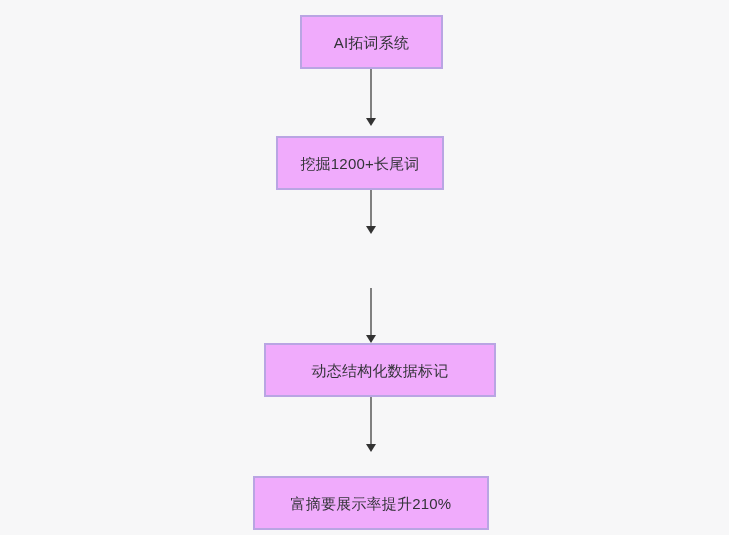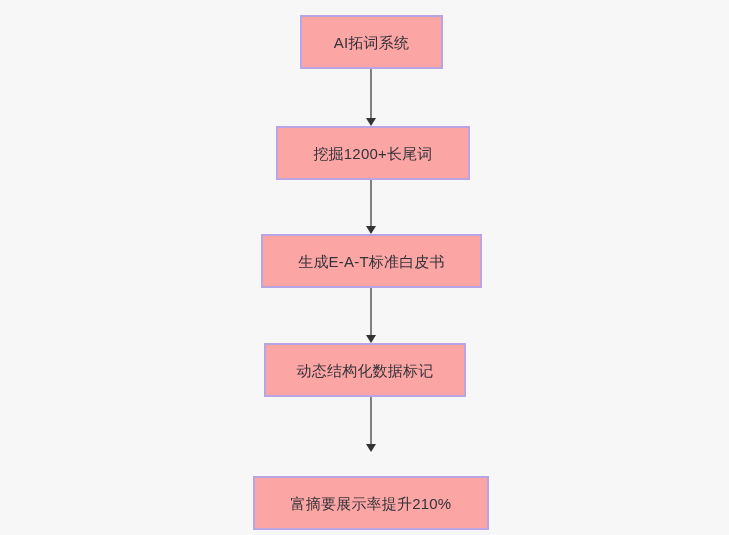--- a/index.html
+++ b/index.html
@@ -14,21 +14,21 @@
     overflow: hidden;
   }
   #flowchart-canvas {
     position: relative;
     width: 729px;
     height: 535px;
   }
   .flow-node {
     position: absolute;
     box-sizing: border-box;
-    background: #fca5a5;
+    background: #f0abfc;
     border: 2px solid #b9a5e3;
     border-radius: 0;
     display: flex;
     align-items: center;
     justify-content: center;
   }
   .flow-node-label {
     font-size: 15px;
     line-height: 1;
     color: #333338;
@@ -81,29 +81,26 @@
 
   <div class="flow-edge" style="left:371px; top:397px; height:55px;">
     <div class="flow-edge-line" style="height:47px;"></div>
     <div class="flow-edge-head" style="top:47px;"></div>
   </div>
 
   <div class="flow-node" style="left:300px; top:15px; width:143px; height:54px;">
     <span class="flow-node-label">AI拓词系统</span>
   </div>
 
-  <div class="flow-node" style="left:276px; top:126px; width:194px; height:54px;">
+  <div class="flow-node" style="left:276px; top:136px; width:168px; height:54px;">
     <span class="flow-node-label">挖掘1200+长尾词</span>
   </div>
 
-  <div class="flow-node" style="left:261px; top:234px; width:221px; height:54px;">
-    <span class="flow-node-label">生成E-A-T标准白皮书</span>
-  </div>
 
-  <div class="flow-node" style="left:264px; top:343px; width:202px; height:54px;">
+  <div class="flow-node" style="left:264px; top:343px; width:232px; height:54px;">
     <span class="flow-node-label">动态结构化数据标记</span>
   </div>
 
   <div class="flow-node" style="left:253px; top:452px; width:236px; height:54px;margin-top:24px;">
     <span class="flow-node-label">富摘要展示率提升210%</span>
   </div>
 
 </div>
 
 </body></html>

